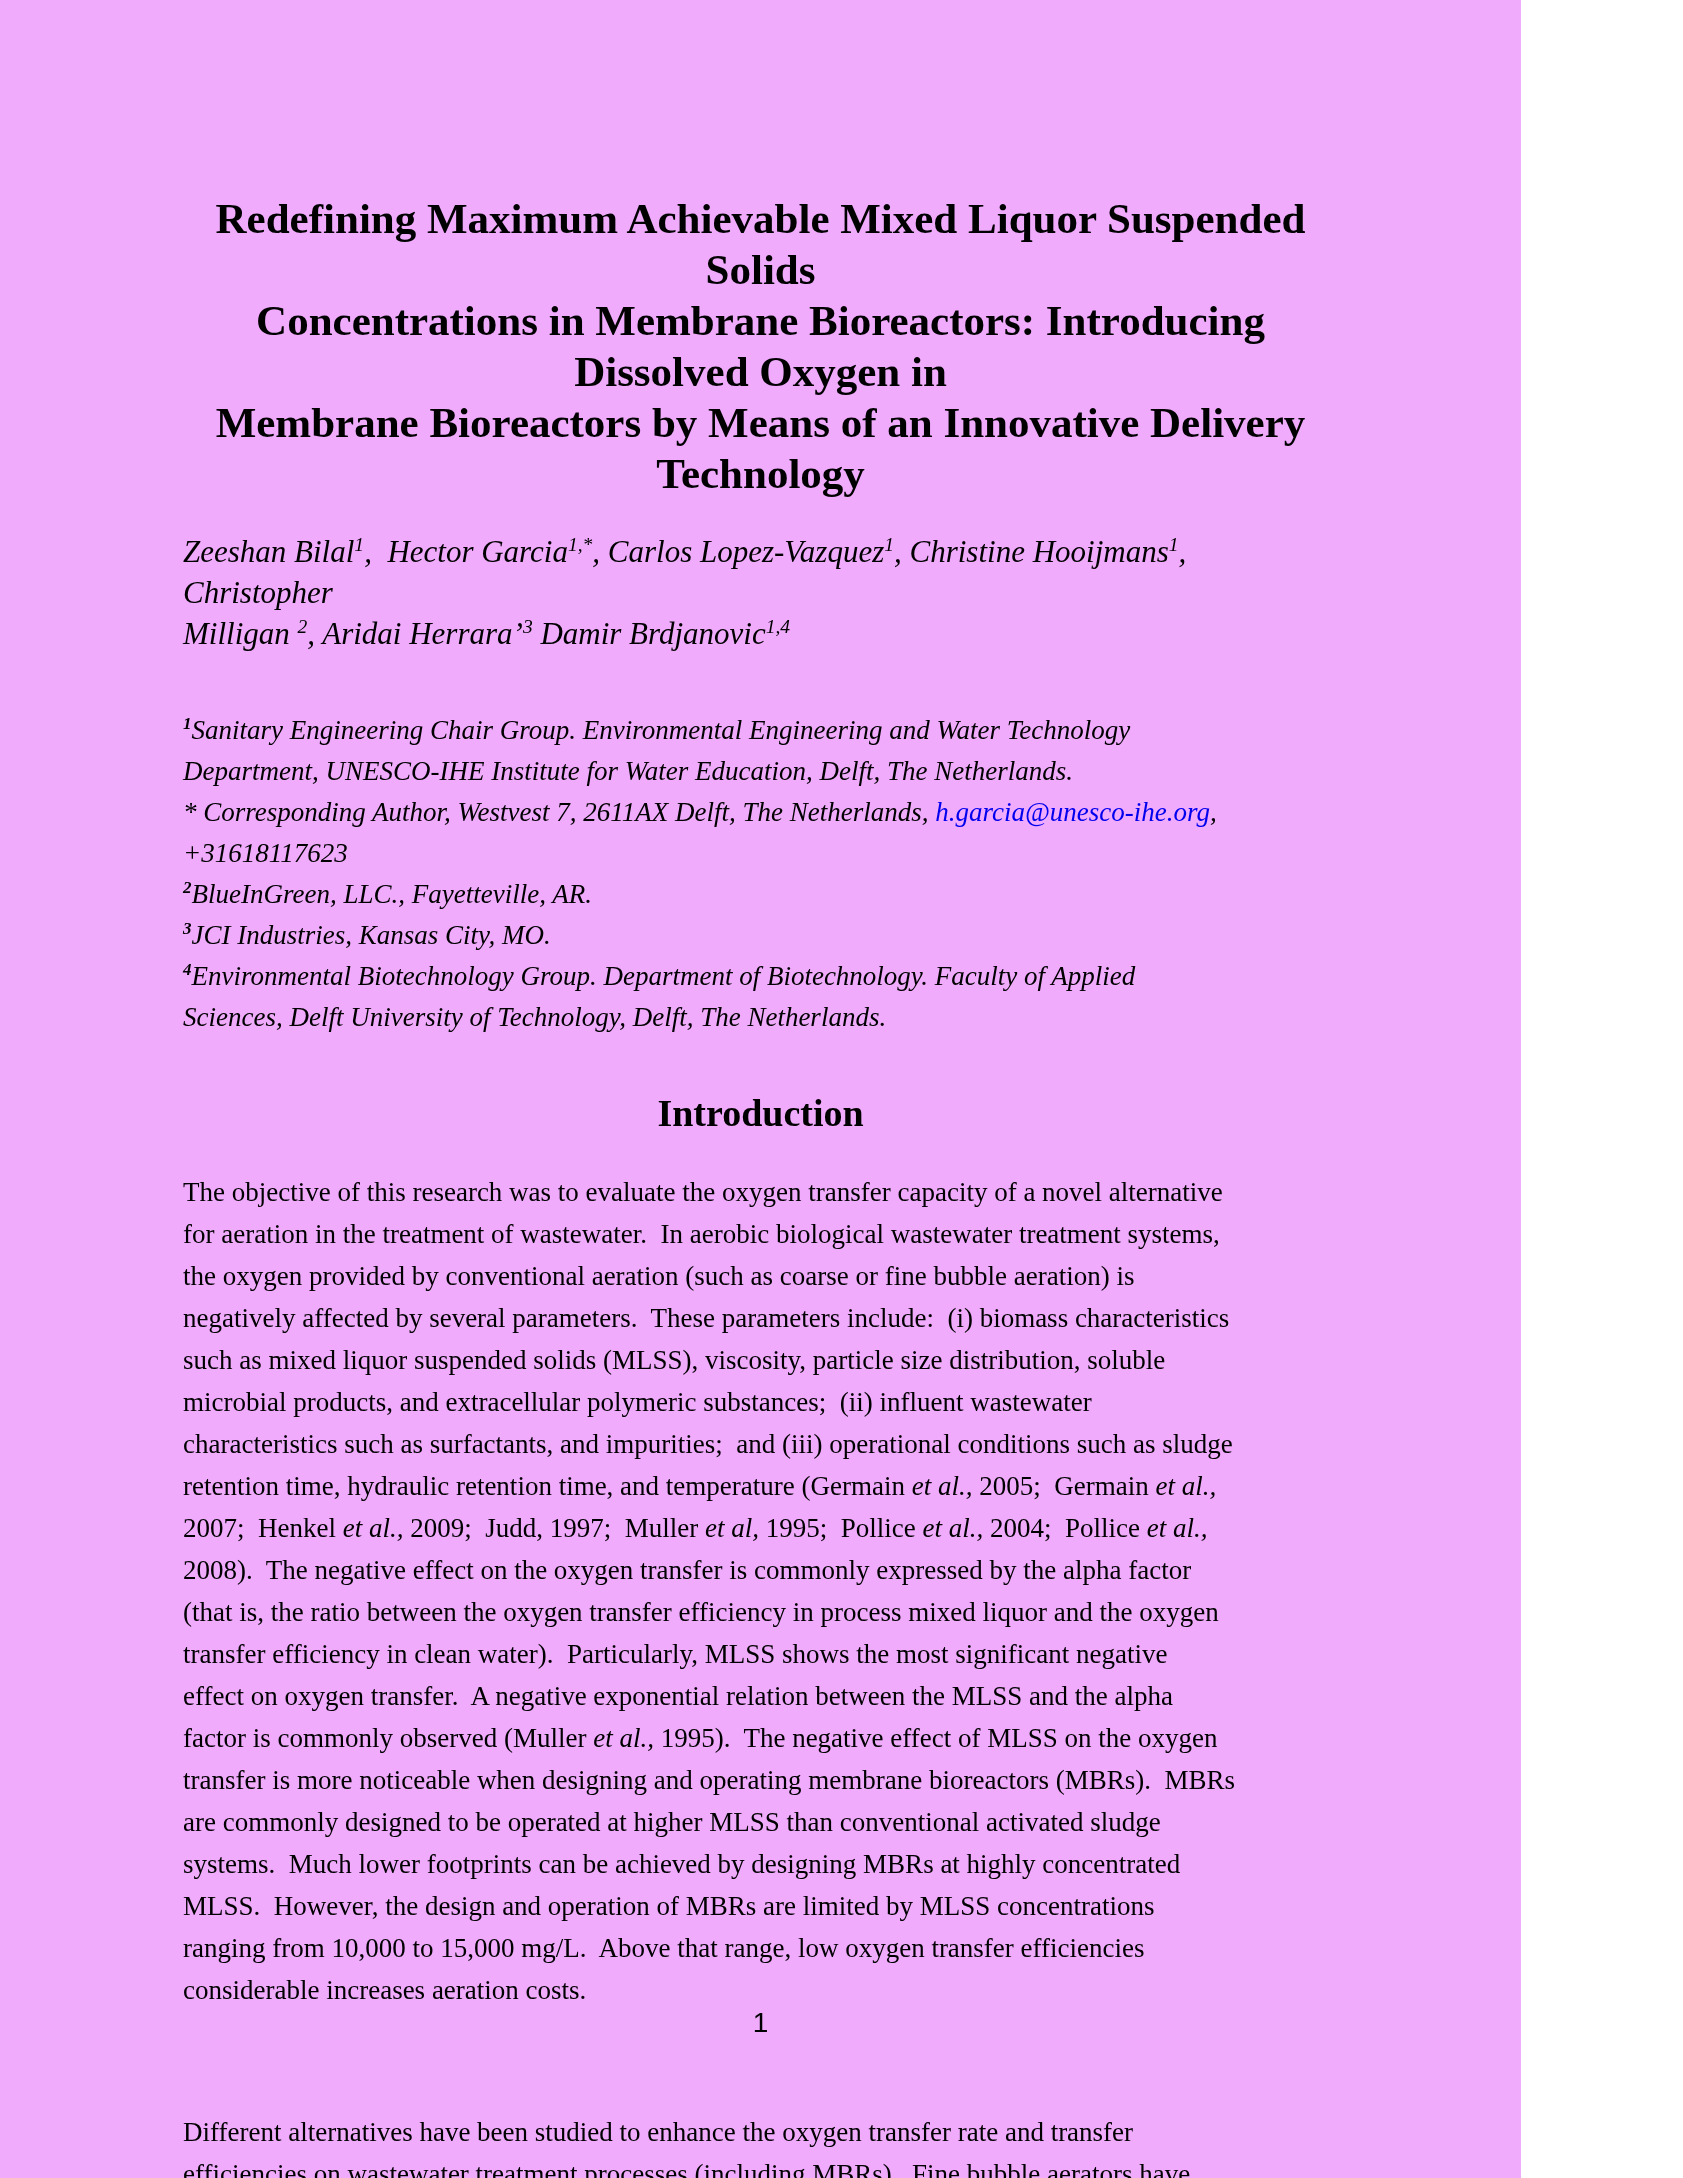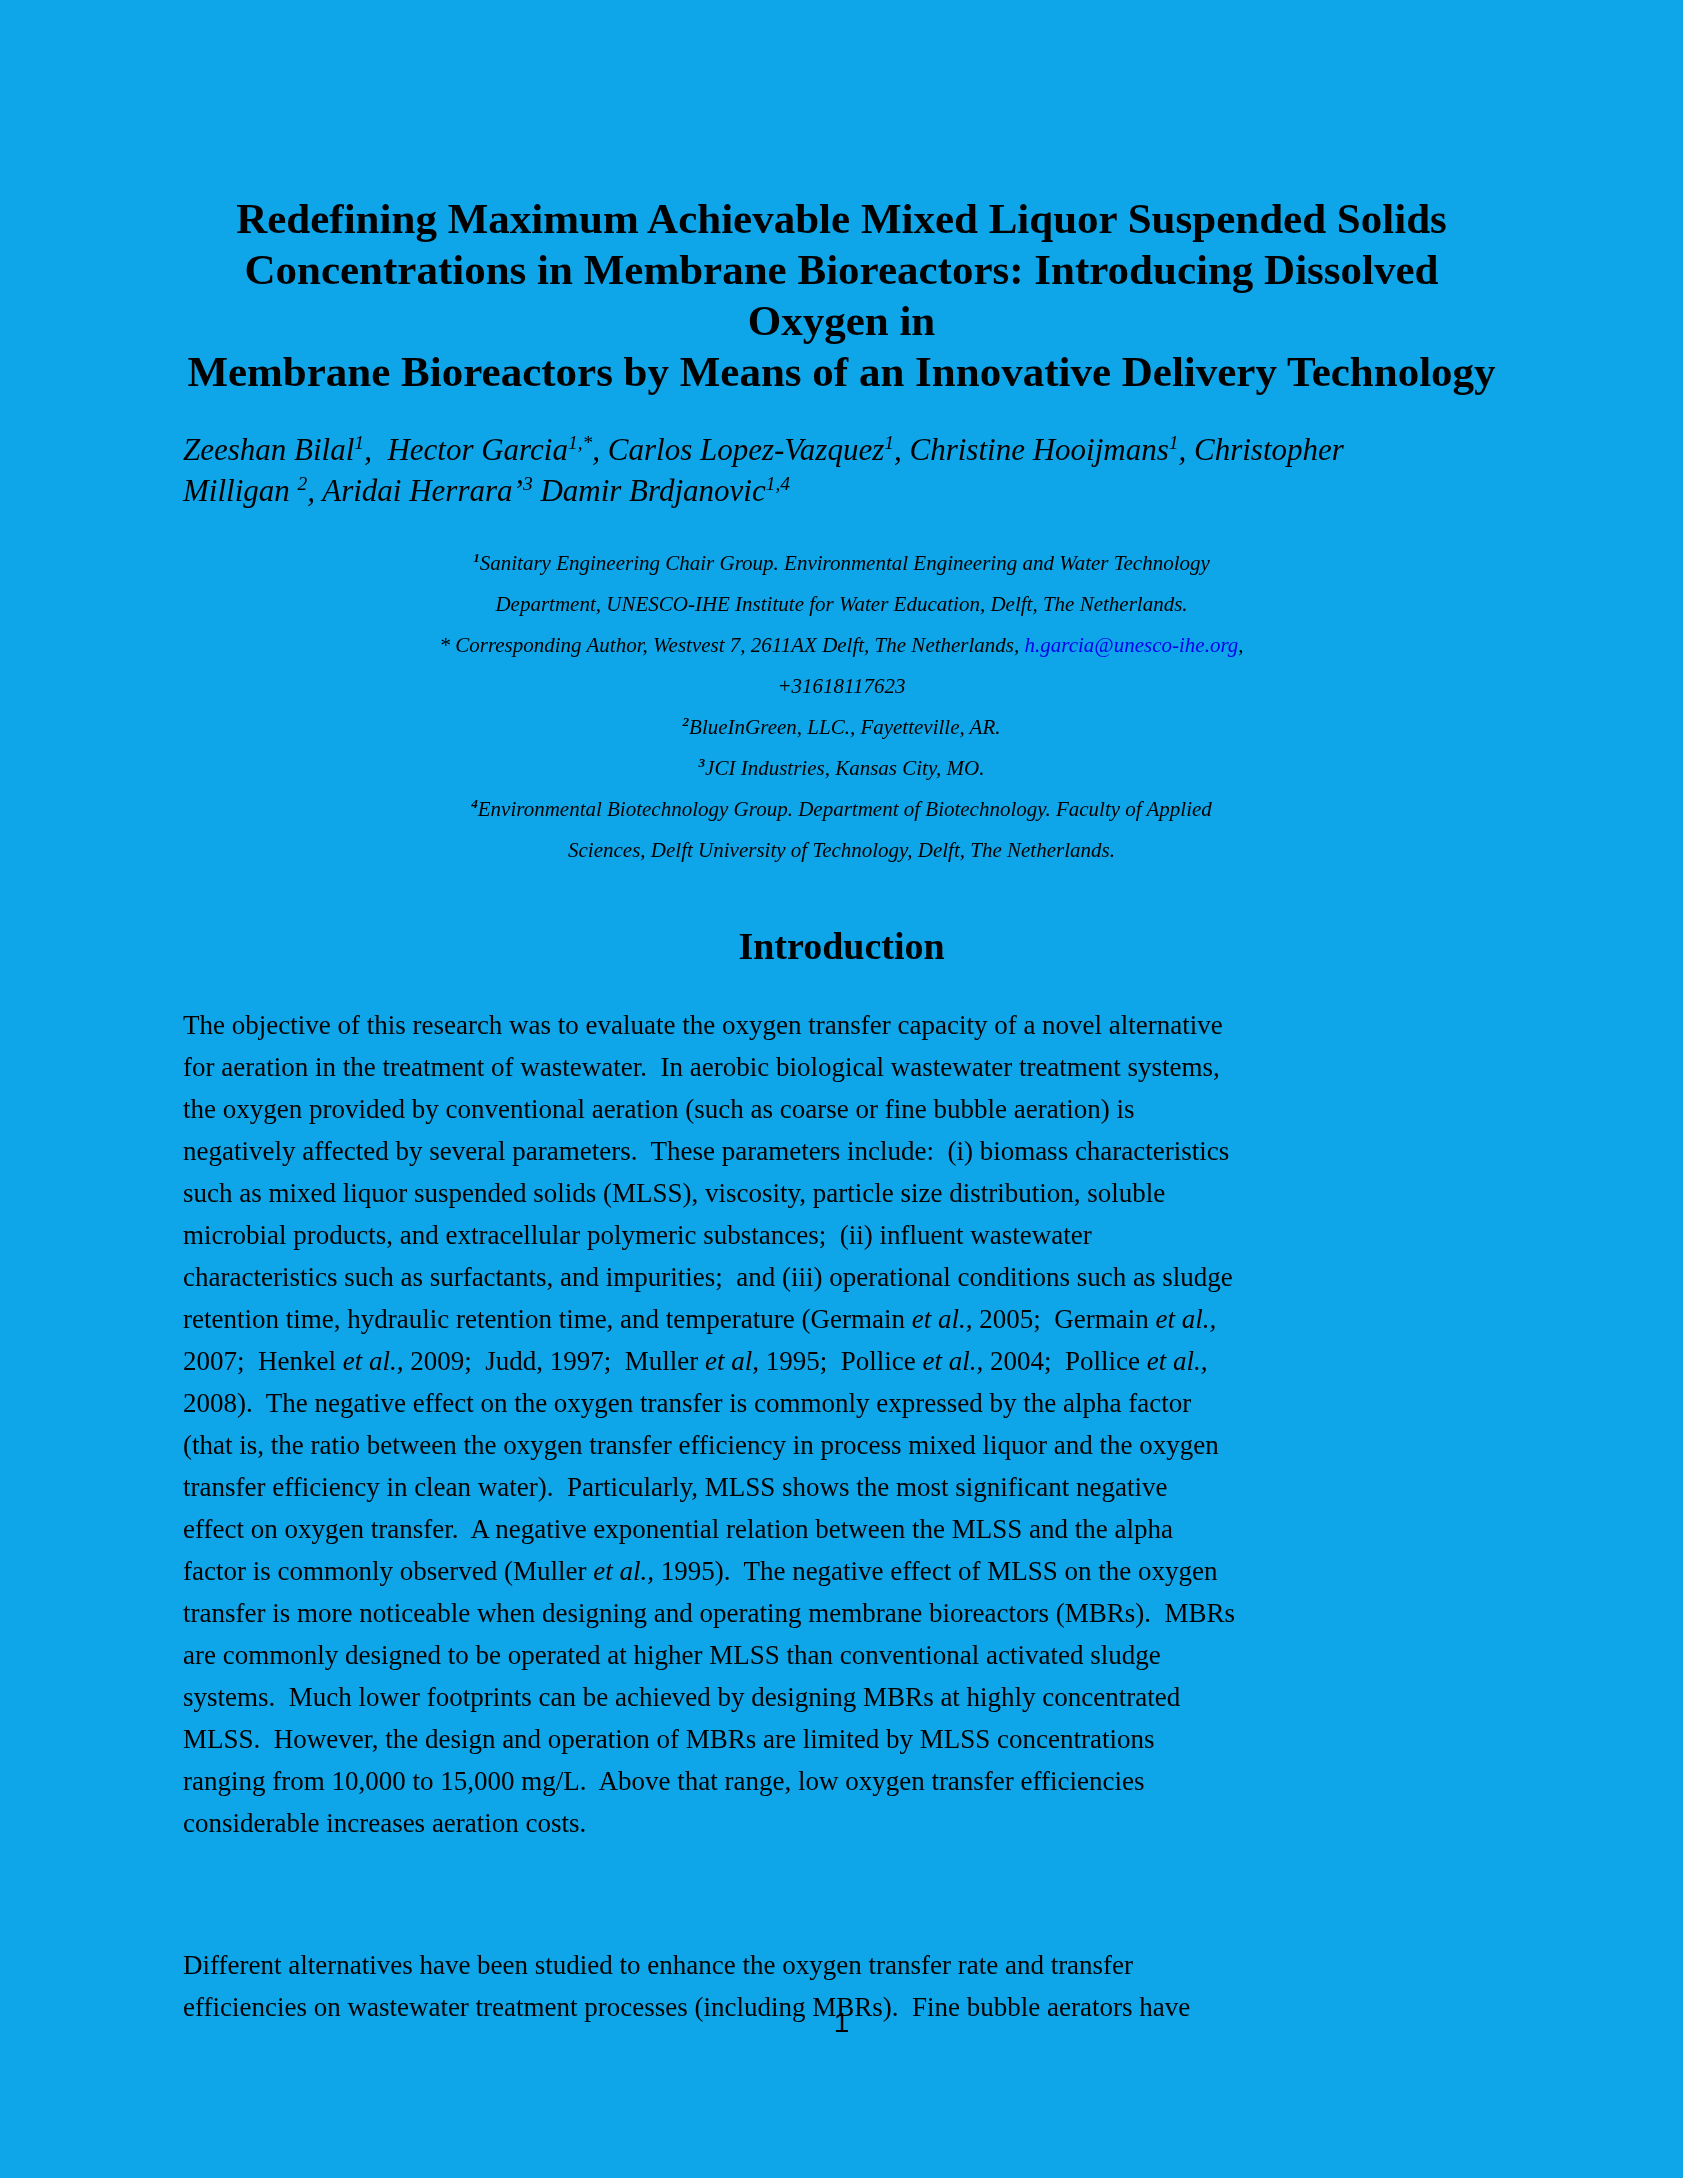--- a/index.html
+++ b/index.html
@@ -1,38 +1,38 @@
 <!DOCTYPE html>
 <html><head>
 <meta charset="utf-8">
 <style>
   html,body { margin:0; padding:0; background:#ffffff; }
   .page {
     position:relative;
-    width:1683px; height:2178px;
-    background:#0ea5e9;
+    width:1521px; height:2178px;
+    background:#f0abfc;
     color:#000000;
     font-family:"Liberation Serif", serif;
     overflow:hidden;
   }
   .inner { padding:193px 183px 0 183px; }
   .title {
     font-size:43px; font-weight:bold;
     line-height:51px; text-align:center;
     white-space:pre-line;
   }
   .authors {
     margin-top:32px;
     font-style:italic; font-size:31px; line-height:41px;
     white-space:pre-wrap;
   }
   .affiliations {
-    margin-top:32px;
-    font-style:italic; font-size:21px; line-height:41px;
-    text-align:center; white-space:pre-wrap;
+    margin-top:56px;
+    font-style:italic; font-size:27px; line-height:41px;
+    white-space:pre-wrap;
   }
   .section-heading {
     margin-top:50px;
     font-size:38px; font-weight:bold; line-height:50px;
     text-align:center;
   }
   .para {
     margin-top:33px;
     font-size:27px; line-height:42px;
     text-align:left; white-space:pre-wrap;

